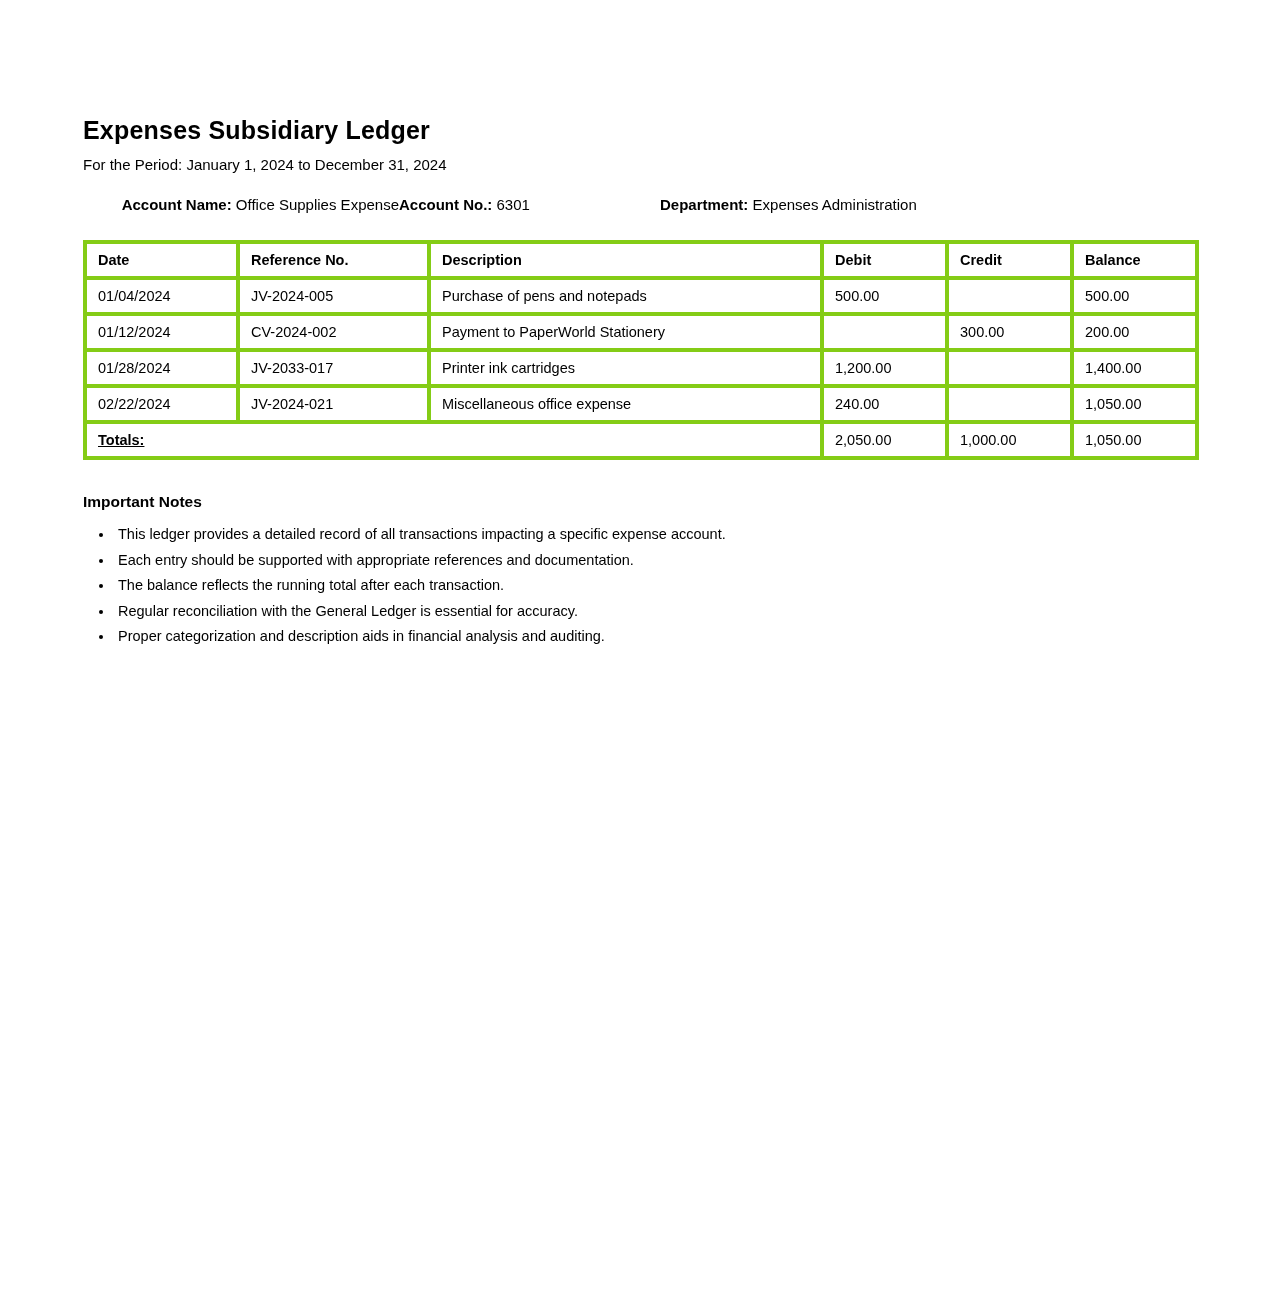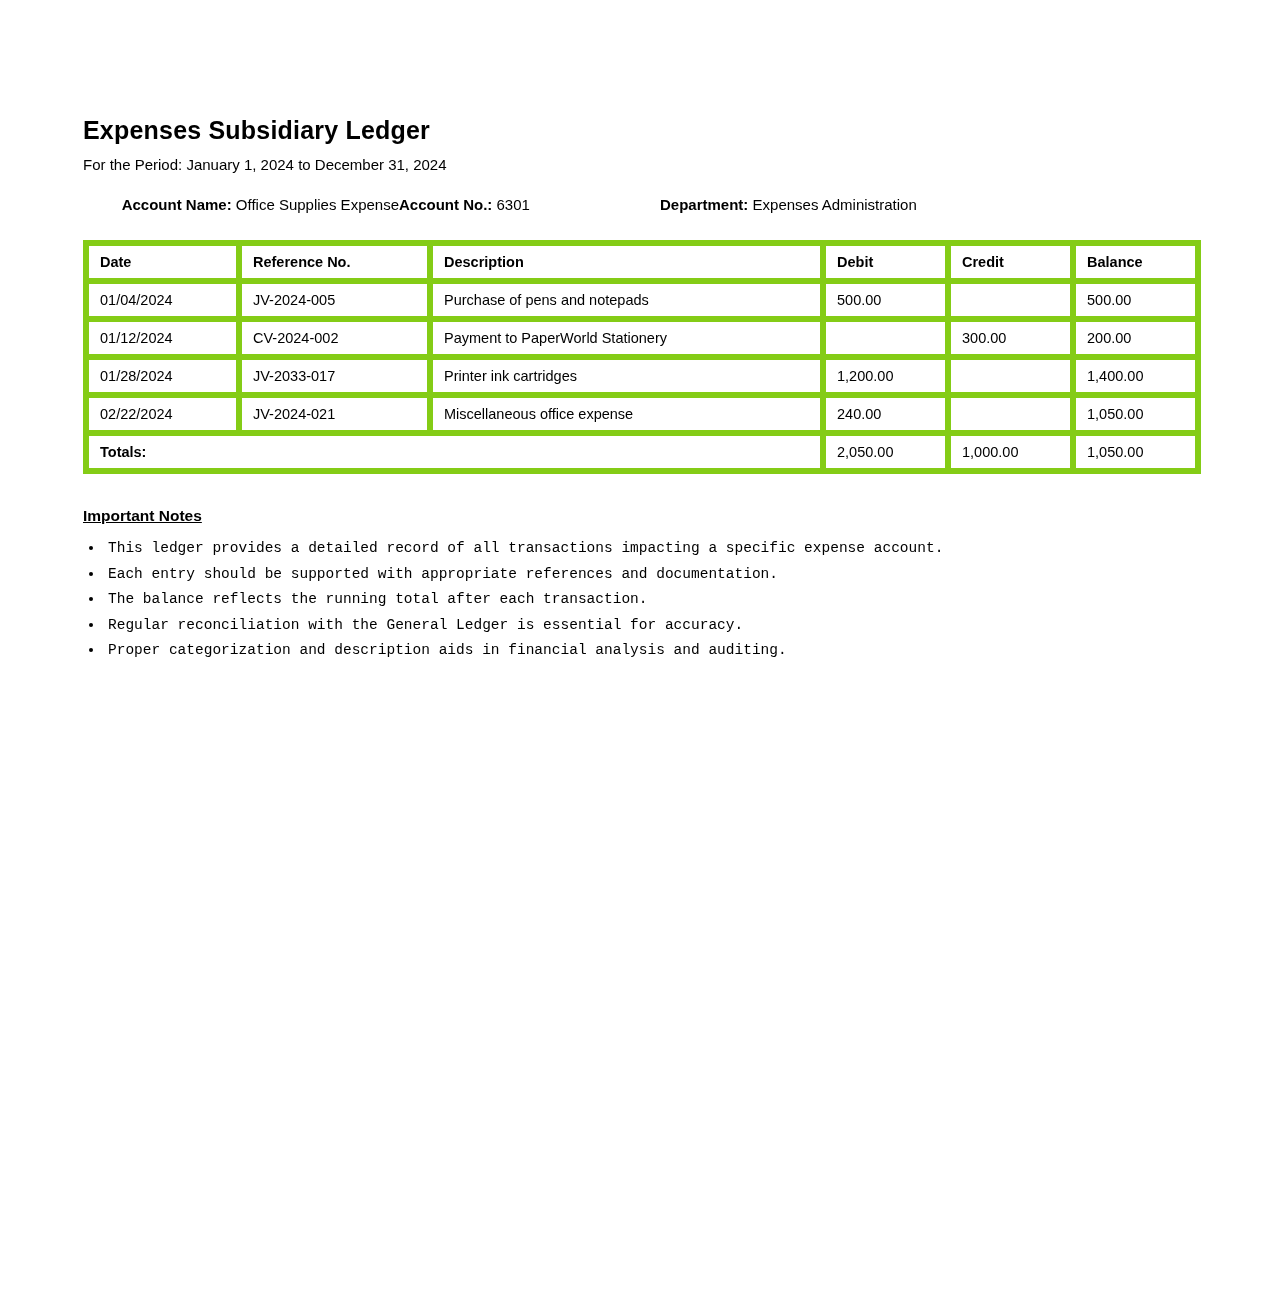--- a/index.html
+++ b/index.html
@@ -38,42 +38,40 @@
     width: 1112px;
     font-size: 14.5px;
   }
   table.ledger col.c-date    { width: 153px; }
   table.ledger col.c-ref     { width: 191px; }
   table.ledger col.c-desc    { width: 393px; }
   table.ledger col.c-debit   { width: 125px; }
   table.ledger col.c-credit  { width: 125px; }
   table.ledger col.c-balance { width: 125px; }
   table.ledger th, table.ledger td {
-    border: 6px solid #84cc16;
+    border: 4px solid #84cc16;
     padding: 8px 11px;
     height: 34px;
     text-align: left;
     vertical-align: middle;
     overflow: hidden;
     white-space: nowrap;
   }
   table.ledger th { font-weight: bold; }
-  .totals-label-cell { text-align: center; font-weight: bold; }
+  .totals-label-cell { text-align: center; font-weight: bold; text-decoration: underline; }
   .totals-value { font-weight: normal; }
   .notes-heading {
     font-size: 15.5px;
     font-weight: bold;
     margin: 33px 0 15px 0;
-    text-decoration: underline;
   }
   ul.notes {
     list-style: disc;
-    margin-left: 21px;
+    margin-left: 31px;
     font-size: 14.5px;
-    font-family: Liberation Mono, monospace;
   }
   ul.notes li {
     margin-bottom: 9.5px;
     padding-left: 4px;
   }
 </style>
 </head>
 <body>
 
 <div class="page">

